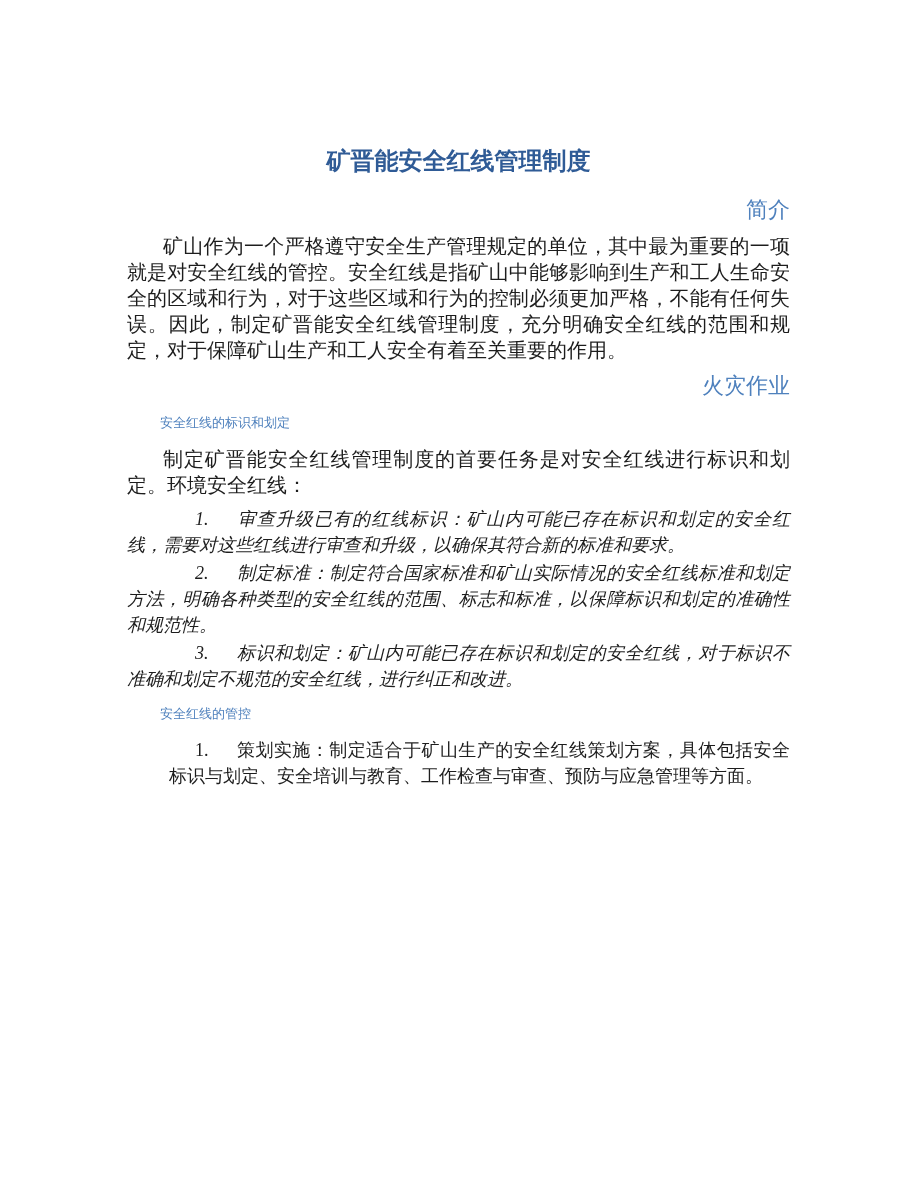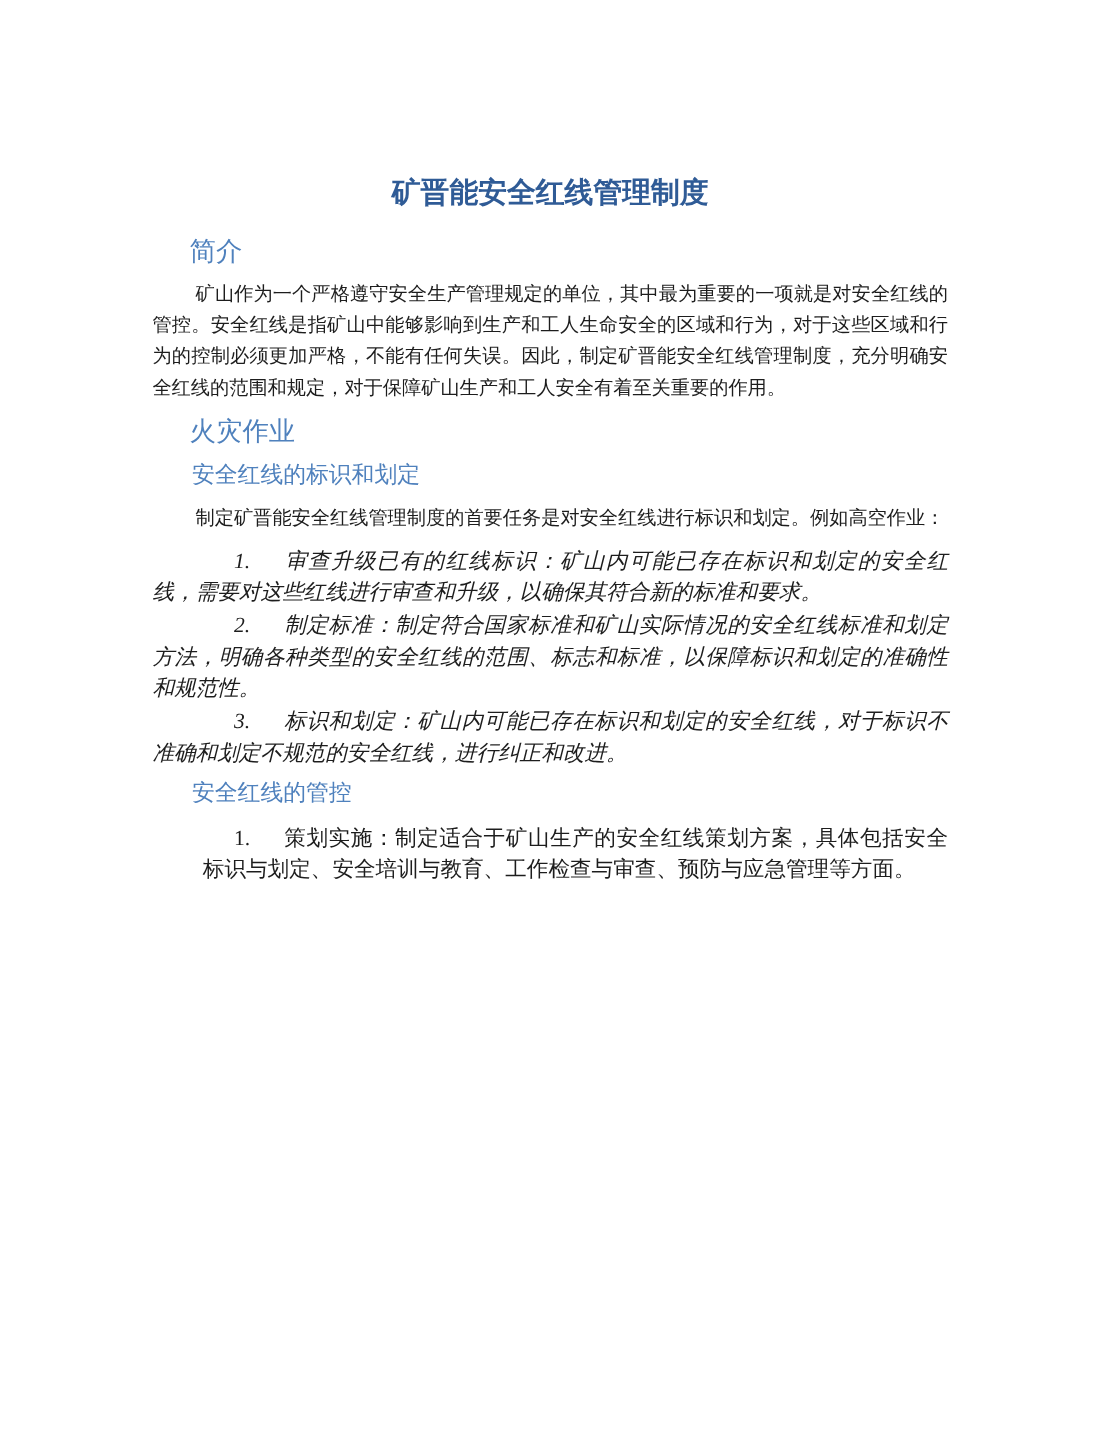--- a/index.html
+++ b/index.html
@@ -26,28 +26,29 @@
   .doc-title{
     font-size:24px;line-height:32px;font-weight:bold;
     color:var(--title-color);
     text-align:center;
     margin:0 0 18px 0;
   }
   .h1{
     font-size:22px;line-height:30px;font-weight:normal;
     color:var(--h1-color);
     margin:0 0 8px 31px;
+    text-align:right;
   }
   .h2{
-    font-size:19px;line-height:27px;font-weight:normal;
+    font-size:13px;line-height:27px;font-weight:normal;
     color:var(--h2-color);
     margin:4px 0 10px 33px;
   }
   p.body{
-    font-size:16px;line-height:26px;
+    font-size:20px;line-height:26px;
     margin:0 0 8px 0;
     text-indent:36px;
     text-align:justify;
   }
   .list{margin:0 0 8px 0;padding:0;}
   .li{
     font-size:18px;line-height:26px;
     text-align:justify;
     margin:0 0 2px 0;
   }
@@ -68,21 +69,21 @@
   <div class="h1">简介</div>
 
   <p class="body">矿山作为一个严格遵守安全生产管理规定的单位，其中最为重要的一项就是对安全红线的管控。安全红线是指矿山中能够影响到生产和工人生命安全的区域和行为，对于这些区域和行为的控制必须更加严格，不能有任何失误。因此，制定矿晋能安全红线管理制度，充分明确安全红线的范围和规定，对于保障矿山生产和工人安全有着至关重要的作用。</p>
 
 
 
   <div class="h1">火灾作业</div>
 
   <div class="h2">安全红线的标识和划定</div>
 
-  <p class="body">制定矿晋能安全红线管理制度的首要任务是对安全红线进行标识和划定。例如高空作业：</p>
+  <p class="body">制定矿晋能安全红线管理制度的首要任务是对安全红线进行标识和划定。环境安全红线：</p>
 
   <div class="list list-a">
     <div class="li">
       <span class="num">1.</span><span class="litext">审查升级已有的红线标识：矿山内可能已存在标识和划定的安全红线，需要对这些红线进行审查和升级，以确保其符合新的标准和要求。</span>
     </div>
     <div class="li">
       <span class="num">2.</span><span class="litext">制定标准：制定符合国家标准和矿山实际情况的安全红线标准和划定方法，明确各种类型的安全红线的范围、标志和标准，以保障标识和划定的准确性和规范性。</span>
     </div>
     <div class="li">
       <span class="num">3.</span><span class="litext">标识和划定：矿山内可能已存在标识和划定的安全红线，对于标识不准确和划定不规范的安全红线，进行纠正和改进。</span>

